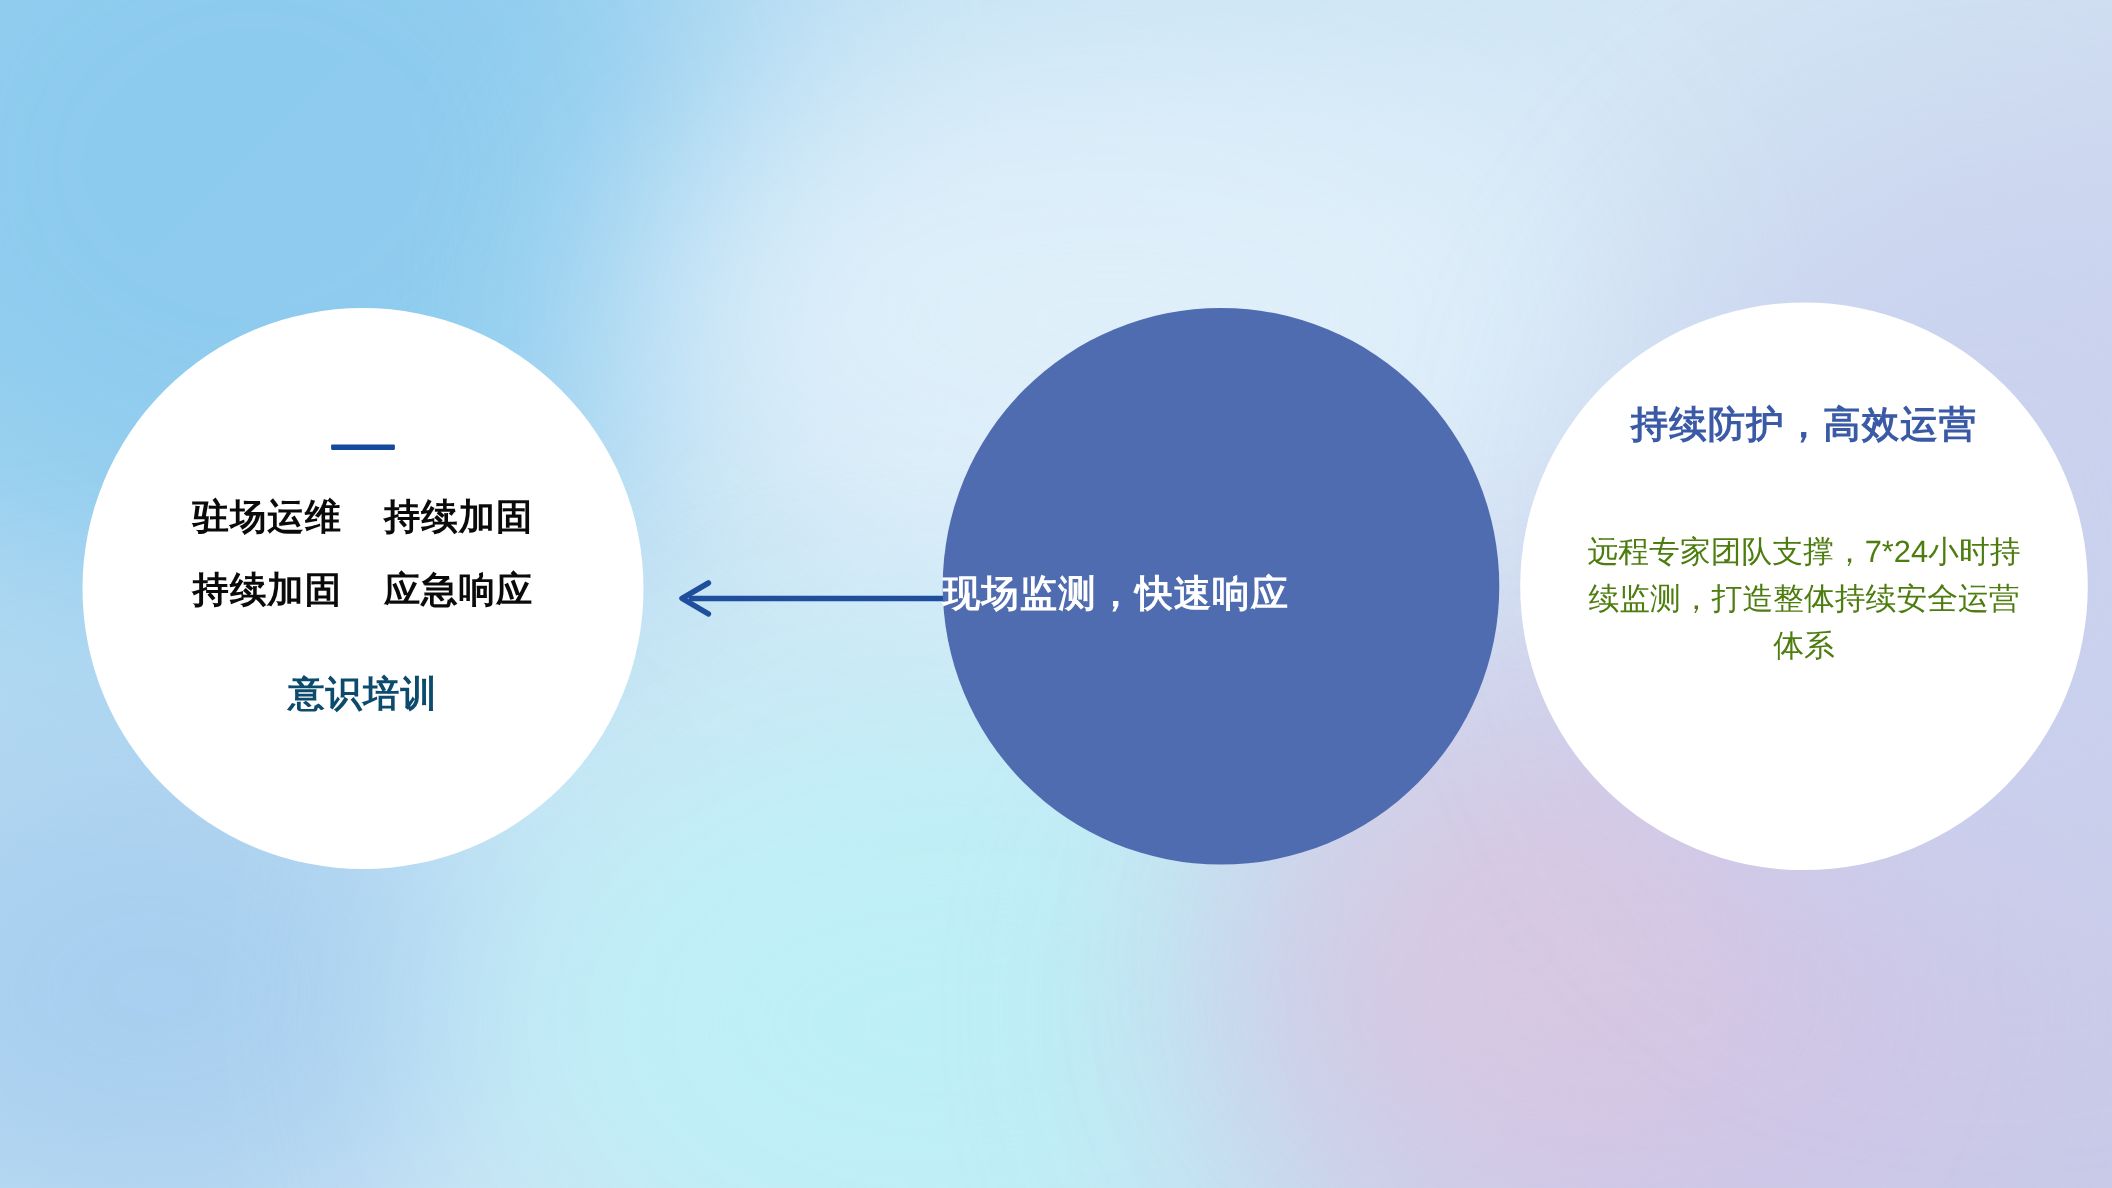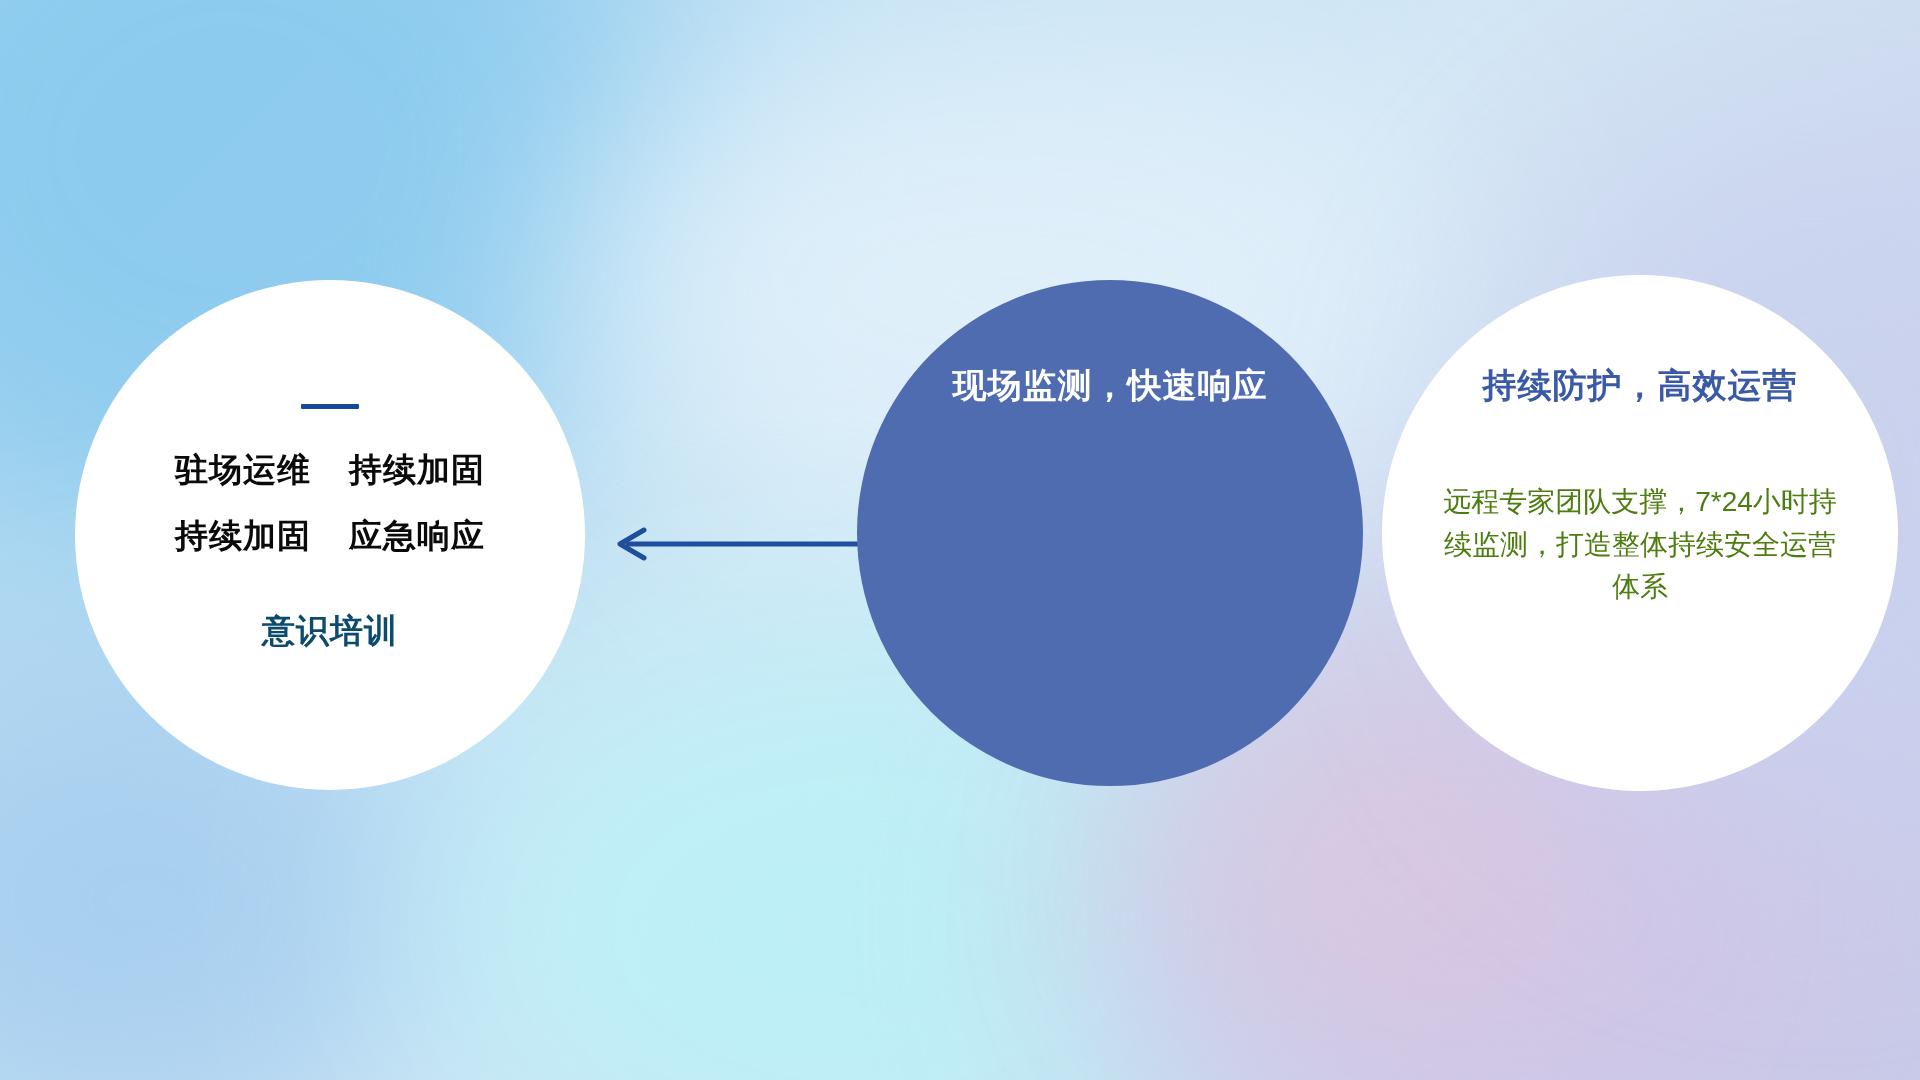--- a/index.html
+++ b/index.html
@@ -136,21 +136,21 @@
     white-space: nowrap;
   }
 
   
   .mid-content {
     position: absolute;
     left: 857px; top: 280px;
     width: 506px; height: 506px;
     z-index: 6;
     display: flex;
-    flex-direction: column;
+    flex-direction: row;
     align-items: center;
     padding-top: 83px;
     box-sizing: border-box;
     pointer-events: none;
     gap: 36px;
   }
   .mid-title {
     color: #ffffff;
     font-size: 34px;
     font-weight: 700;

